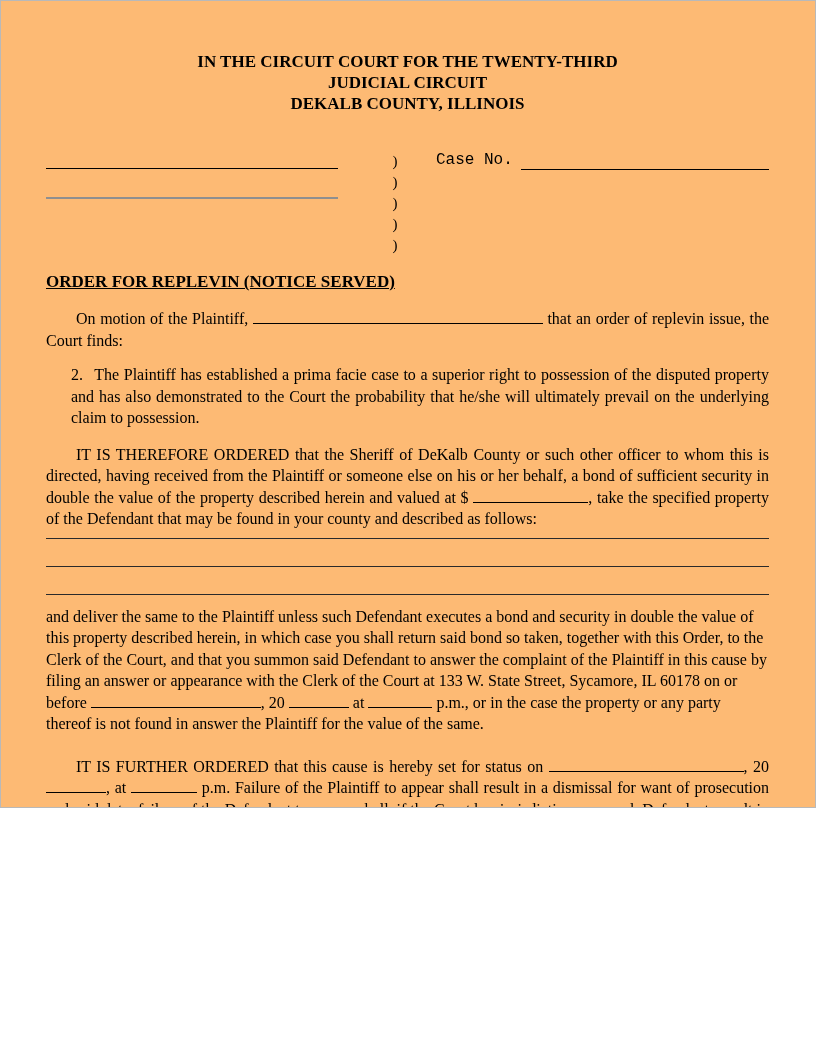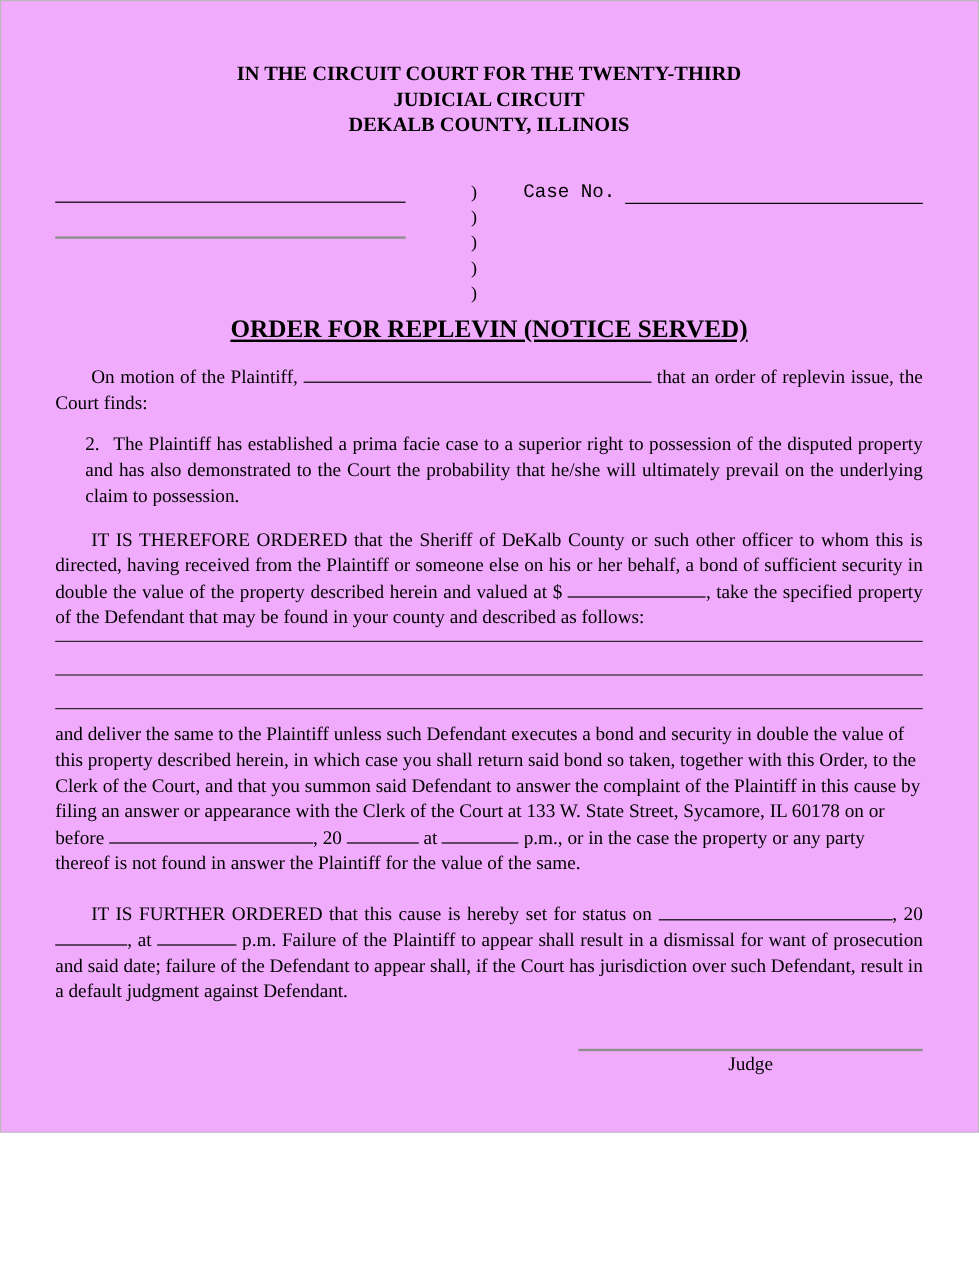--- a/index.html
+++ b/index.html
@@ -1,39 +1,39 @@
 <!DOCTYPE html>
 <html><head>
 <meta charset="utf-8">
 <style>
   html,body { margin:0; padding:0; background:#ffffff; }
   .page {
     position:relative;
-    width:816px; height:944px;
+    width:816px; height:808px;
     box-sizing:border-box;
-    background:#f0abfc;
+    background:#fdba74;
     border:1px solid #b9b9b9;
     padding:0 46px 0 45px;
     font-family:"Liberation Serif", serif;
     font-size:16px;
     color:#000;
     overflow:hidden;
   }
   .court-header { margin-top:50px; text-align:center; font-weight:bold; font-size:17px; line-height:21px; }
   .caption { display:flex; margin-top:37px; align-items:flex-start; }
   .parties { width:292px; font-size:15px; }
   .party-line-top { height:17px; border-bottom:1.5px solid #000; }
   .vs { margin-top:12px; line-height:20px; }
   .party-line-bottom { height:28px; border-bottom:2.5px solid #8f8f8f; }
   .parens { margin-left:50px; width:14px; font-size:15px; line-height:21px; text-align:center; }
   .case-block { flex:1; margin-left:34px; }
   .case-row { display:flex; align-items:flex-end; height:19px;font-family:Liberation Mono, monospace; }
   .case-label { line-height:19px; white-space:nowrap; margin-right:8px; }
   .case-line { flex:1; border-bottom:1.5px solid #000; height:2px; }
-  .order-title { margin-top:6px; text-align:center; font-size:21px; font-weight:bold; }
+  .order-title { margin-top:16px; text-align:left; font-size:17px; font-weight:bold; }
   .order-title .u { text-decoration:underline; }
   p { margin:0; line-height:21.5px; }
   .justify { text-align:justify; }
   .indent { text-indent:30px; }
   .mt-on-motion { margin-top:16px; }
   .num-block { margin-left:25px; }
   .mt-item1 { margin-top:19px; }
   .mt-item2 { margin-top:13px; }
   .mt-therefore { margin-top:15px; }
   .num { margin-right:7px; }

